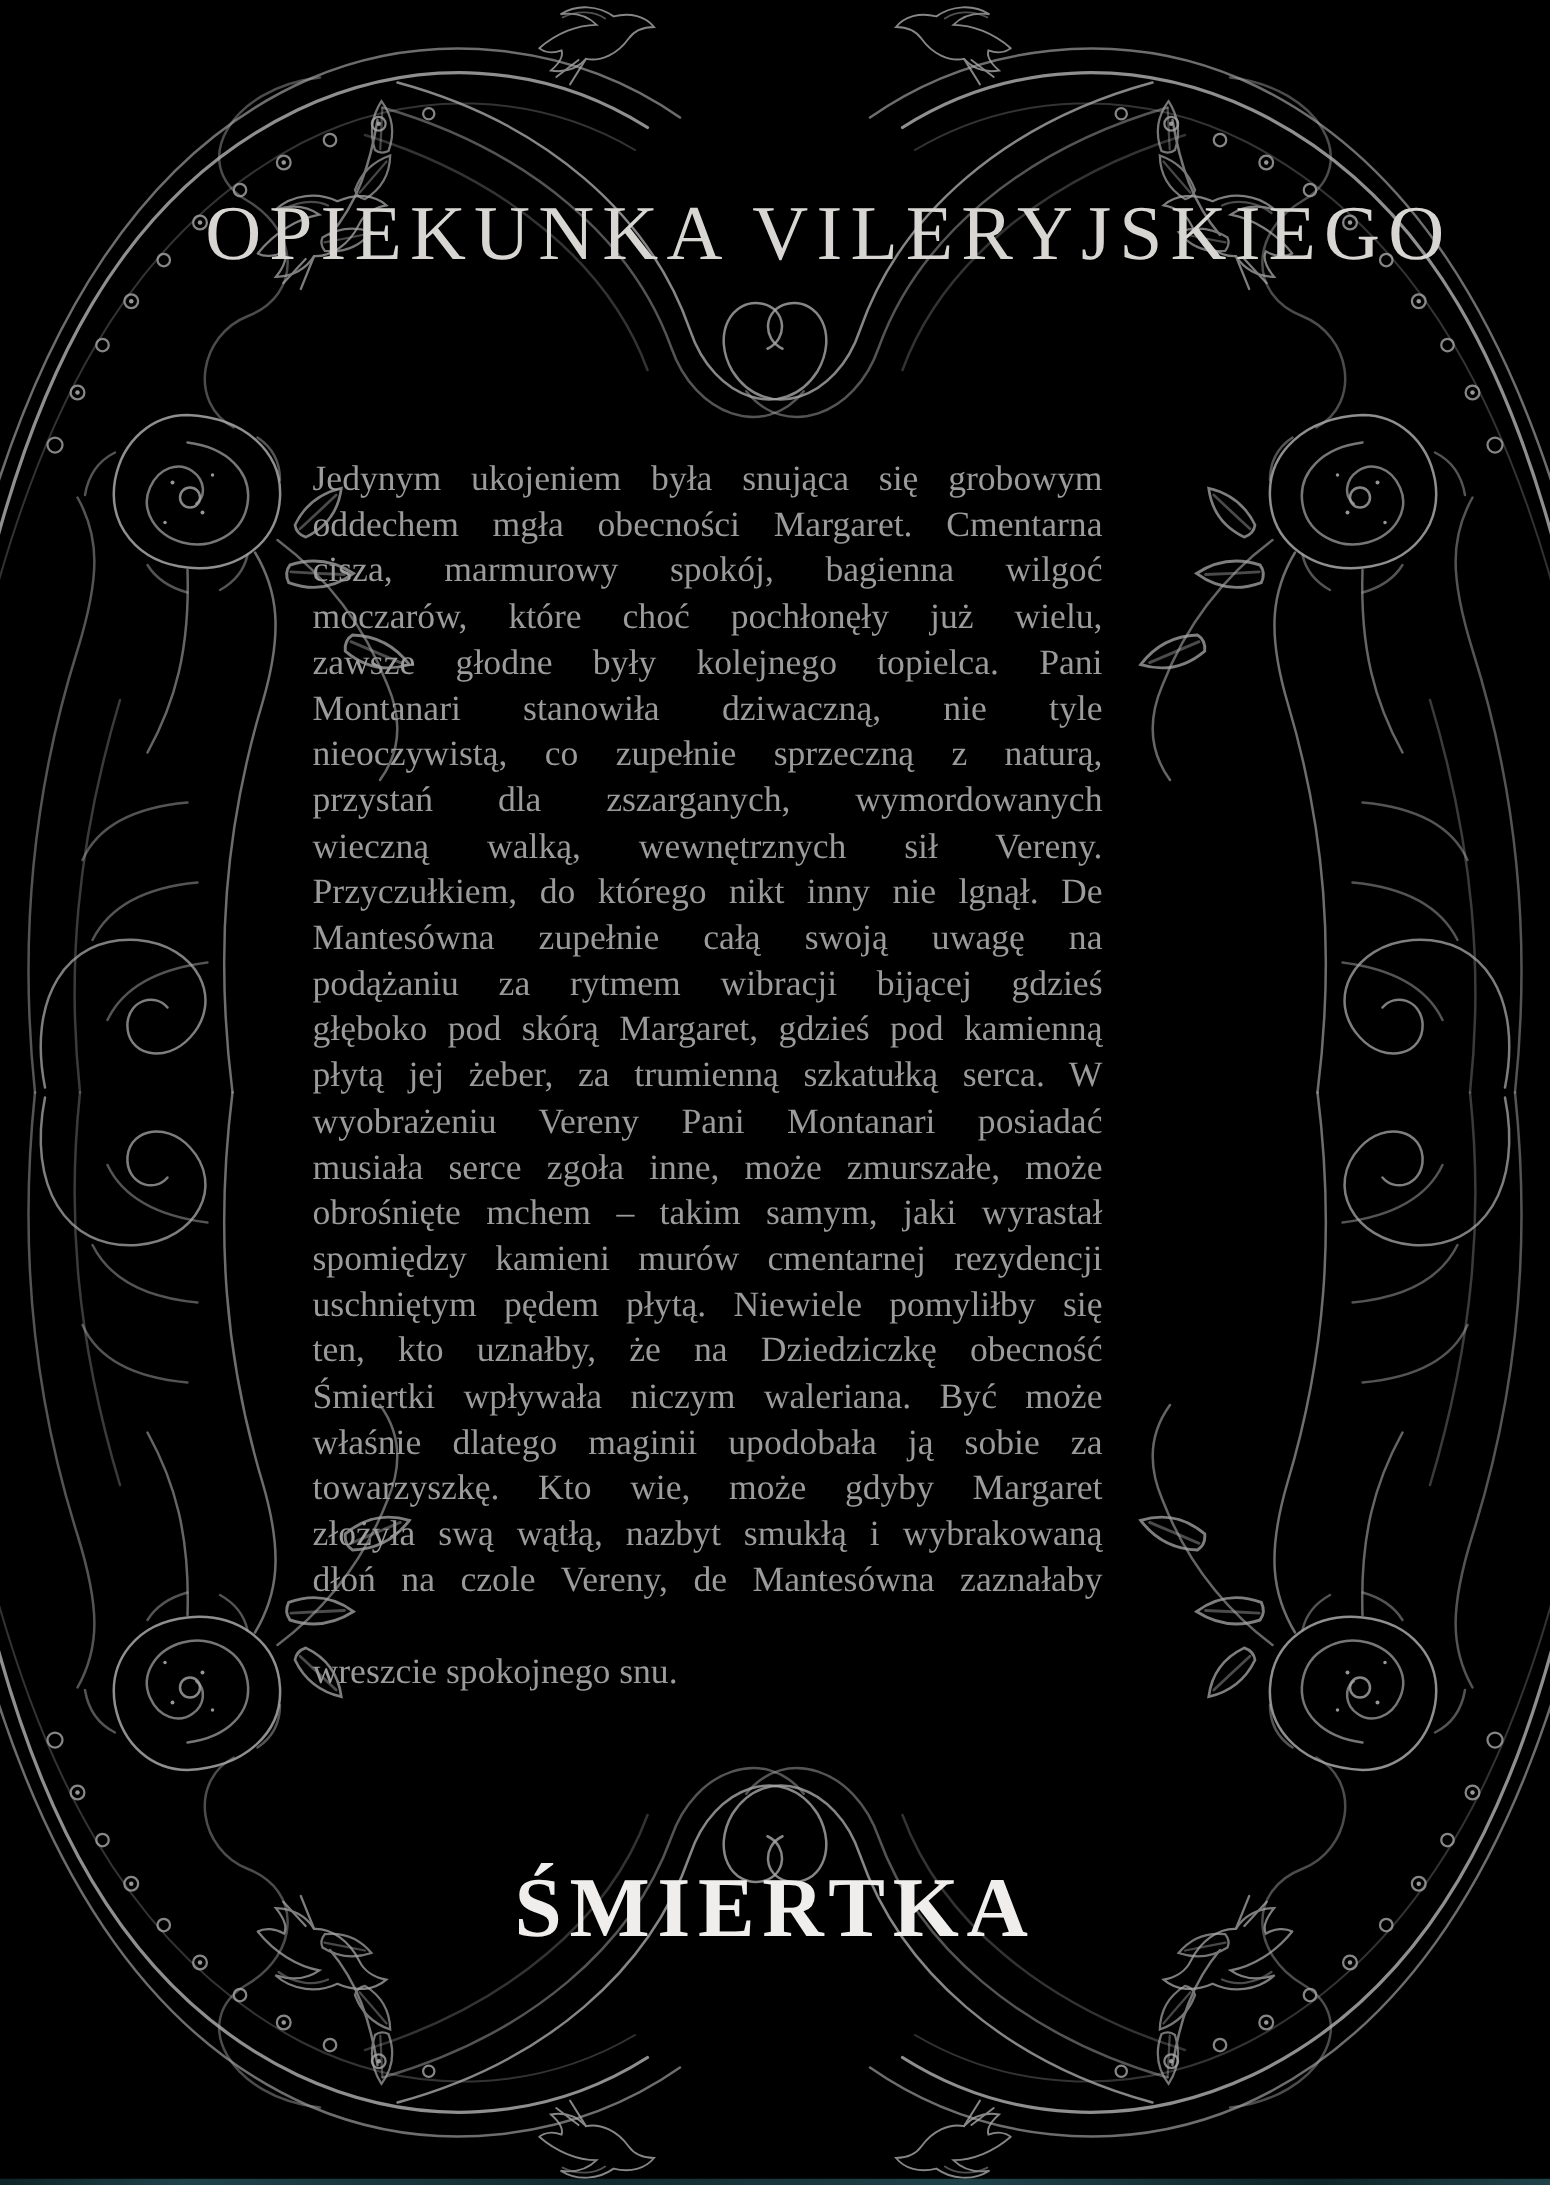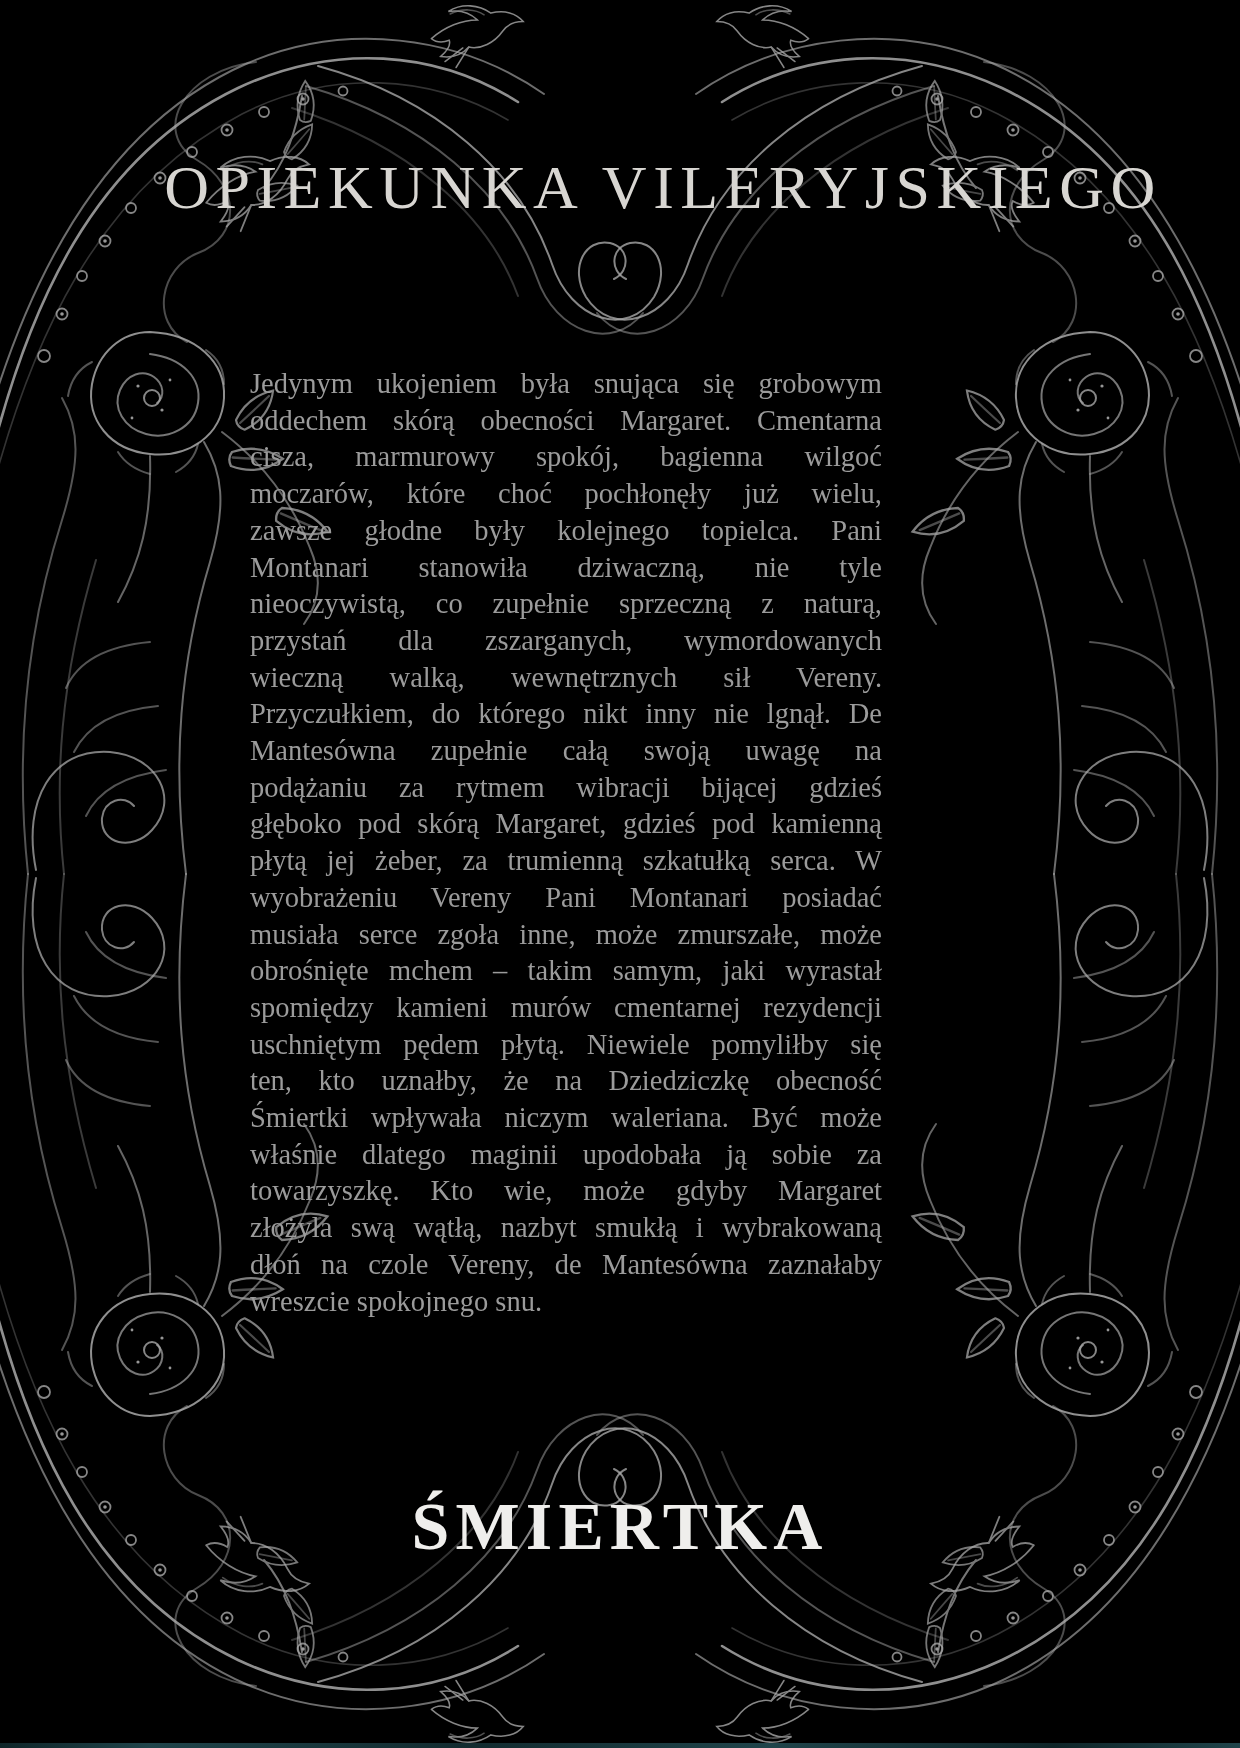--- a/index.html
+++ b/index.html
@@ -24,21 +24,21 @@
   }
   .body-text {
     position:absolute; left:250px; top:366px; width:632px;
     color: var(--body, #9b9b9b);
     font-size:28.5px; line-height:36.7px;
   }
   .body-text .line {
     text-align:justify;
     text-align-last:justify;
   }
-  .body-text .line:last-child { text-align-last:left; }
+  .body-text .line:last-child { text-align-last:left;margin-top:36px; }
   .footer-title {
     position:absolute; top:1484px; left:0; width:1240px;
     text-align:center;
     color: var(--footer, #efeeec);
     font-size:68px; line-height:84px;
     letter-spacing:0.09em;
     font-weight:700;
   }
   .bottom-edge {
     position:absolute; left:0; bottom:0; width:1240px; height:5px;
@@ -163,21 +163,21 @@
     <use href="#quarter" transform="translate(0,1748) scale(1,-1)"></use>
     <use href="#quarter" transform="translate(1240,1748) scale(-1,-1)"></use>
   </svg>
 
   <div class="title-block">
     <div>OPIEKUNKA VILERYJSKIEGO</div>
   </div>
 
   <div class="body-text">
       <div class="line">Jedynym ukojeniem była snująca się grobowym</div>
-      <div class="line">oddechem skórą obecności Margaret. Cmentarna</div>
+      <div class="line">oddechem mgła obecności Margaret. Cmentarna</div>
       <div class="line">cisza, marmurowy spokój, bagienna wilgoć</div>
       <div class="line">moczarów, które choć pochłonęły już wielu,</div>
       <div class="line">zawsze głodne były kolejnego topielca. Pani</div>
       <div class="line">Montanari stanowiła dziwaczną, nie tyle</div>
       <div class="line">nieoczywistą, co zupełnie sprzeczną z naturą,</div>
       <div class="line">przystań dla zszarganych, wymordowanych</div>
       <div class="line">wieczną walką, wewnętrznych sił Vereny.</div>
       <div class="line">Przyczułkiem, do którego nikt inny nie lgnął. De</div>
       <div class="line">Mantesówna zupełnie całą swoją uwagę na</div>
       <div class="line">podążaniu za rytmem wibracji bijącej gdzieś</div>

